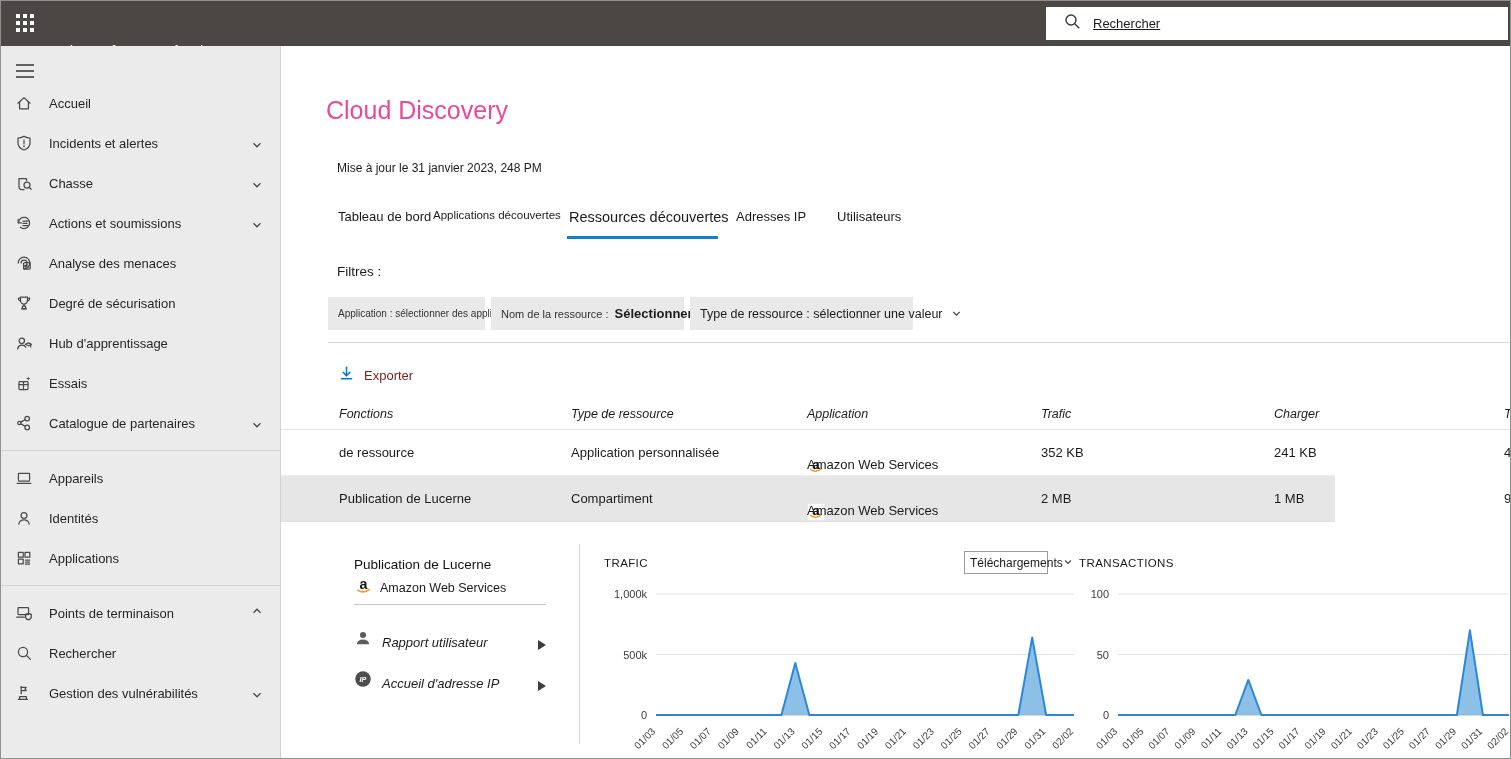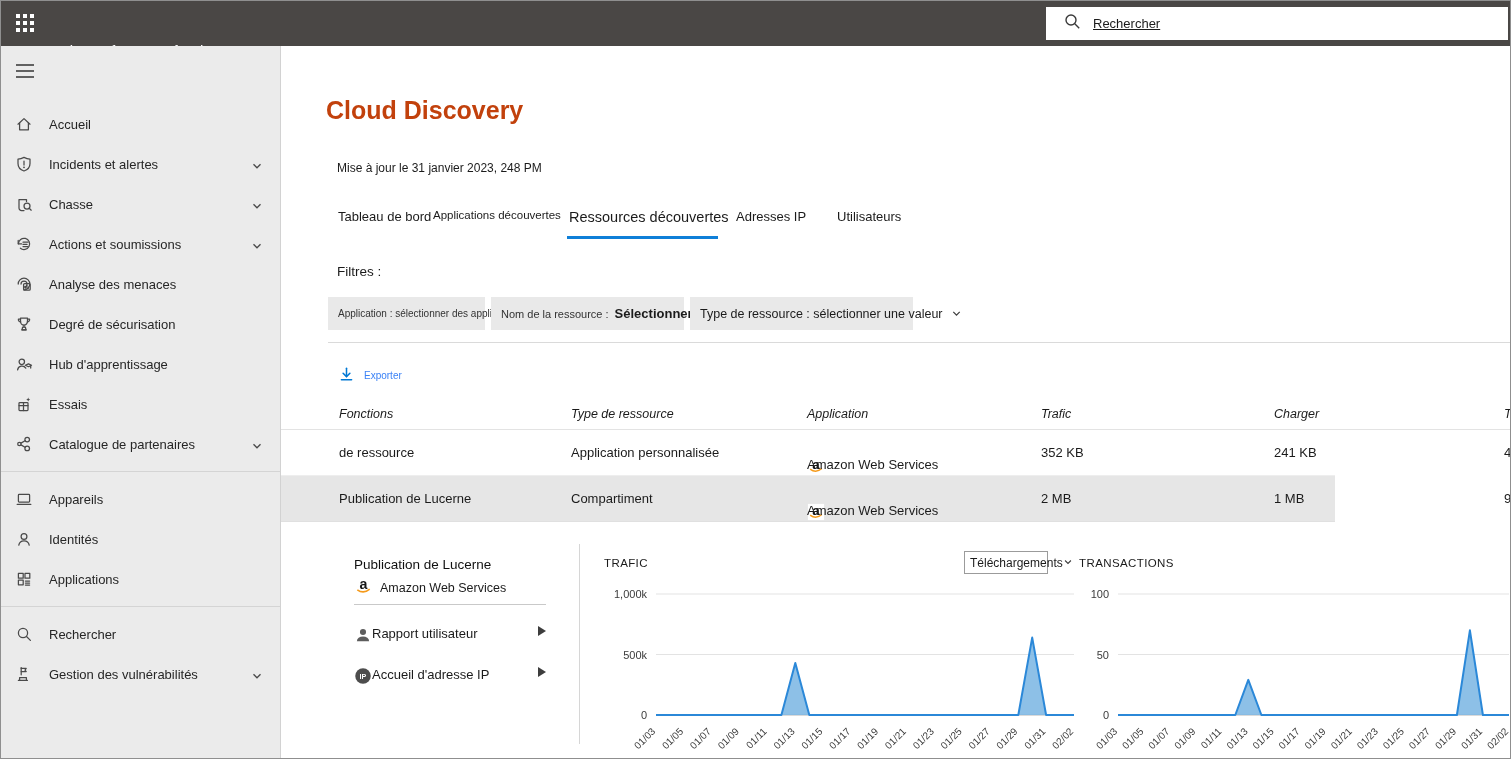--- a/index.html
+++ b/index.html
@@ -11,68 +11,68 @@
   
   .topbar { position:absolute; left:0; top:0; width:1511px; height:45px; background:#4a4745; }
   .waffle { position:absolute; left:10px; top:9px; width:28px; height:28px; background:none; border:none; cursor:pointer; }
   .app-title { position:absolute; left:56px; top:13px; color:#fff; font-size:15px; letter-spacing:.2px;margin-top:28px; }
   .searchbox { position:absolute; left:1045px; top:6px; width:462px; height:33px; background:#fff;
                display:flex; align-items:center; padding-left:18px; gap:12px; }
   .search-text { font-size:13px; color:#1b1b1b; text-decoration:underline; }
 
   
   .sidebar { position:absolute; left:0; top:45px; width:280px; height:714px; background:#ebebeb;
-             border-right:1px solid #d2d2d2; padding-top:58px; overflow:hidden; }
+             border-right:1px solid #d2d2d2; padding-top:37px; overflow:hidden; }
   .hamburger { position:absolute; left:14px; top:15px; width:22px; height:20px; background:none; border:none; cursor:pointer; }
   .sb-item { height:40px; display:flex; align-items:center; padding-left:14px; cursor:pointer; }
   .sb-ic { width:18px; height:18px; margin-right:16px; flex:0 0 18px; }
   .sb-ic svg, .hamburger svg { display:block; }
   .sb-ic svg * { stroke:#4a4a4a; fill:none; stroke-width:1.25; stroke-linecap:round; stroke-linejoin:round; }
   .sb-ic svg .fill { fill:#4a4a4a; stroke:none; }
   .sb-label { font-size:13px; color:#262626; white-space:nowrap; }
   .sb-chev { margin-left:auto; margin-right:17px; width:12px; height:12px; }
   .sb-chev.up { transform:rotate(180deg); }
   .sb-div { height:1px; background:#d4d4d4; margin:7px 0; }
 
   
   .main { position:absolute; left:280px; top:45px; width:1231px; height:714px; background:#fff; overflow:hidden; }
-  h1.page-title { left:45px; top:50px; font-size:25px; font-weight:700; color:#c2410c; position:absolute; }
+  h1.page-title { left:45px; top:50px; font-size:25px; font-weight:400; color:#ec4899; position:absolute; }
   .updated { left:56px; top:115px; font-size:12px; color:#1b1b1b; position:absolute; }
 
   .tab { position:absolute; top:163px; height:30px; color:#1b1b1b; font-size:13px; cursor:pointer; white-space:nowrap; }
   .tab.small { font-size:11.5px; }
   .tab.active { font-size:14.5px; }
   .tab-underline { position:absolute; left:286px; top:190px; width:151px; height:3px; background:#0f7fd8; }
 
   .filters-label { position:absolute; left:56px; top:218px; font-size:13.5px; color:#1b1b1b; }
   .chip { position:absolute; top:251px; height:33px; background:#e9e9e9; display:flex; align-items:center;
           padding:0 10px; cursor:pointer; white-space:nowrap; }
   .chip .lab  { color:#333; }
   .chip .val  { color:#1b1b1b; margin-left:6px;font-weight:bold; }
   .chip .chev { margin-left:8px; }
   .rule { position:absolute; left:47px; top:296px; right:0; height:1px; background:#dadada; }
 
   .export-btn { position:absolute; left:57px; top:317px; height:24px; display:flex; align-items:center; gap:9px;
                 background:none; border:none; cursor:pointer; font-family:inherit; }
-  .export-btn span { font-size:10px; color:#3b82f6; }
+  .export-btn span { font-size:13px; color:#7f1d1d; }
 
   .thead { position:absolute; left:0; top:353px; width:1231px; height:31px; border-bottom:1px solid #e3e3e3;font-style:italic; }
   .thead span { position:absolute; top:8px; font-size:12.5px; color:#1b1b1b; }
   .trow { position:absolute; left:0; width:1054px; height:46px; cursor:pointer; }
   .trow.r0 { top:384px; border-bottom:1px solid #eee; }
   .trow.r1 { top:430px; background:#e6e6e6; border-bottom:1px solid #e0e0e0; }
   .trow span { position:absolute; top:15px; font-size:13px; color:#1b1b1b; white-space:nowrap; }
   .appcell { display:flex; align-items:center; gap:8px; top:12px !important; }
 
   
   .d-title { position:absolute; left:73px; top:511px; font-size:13.5px; color:#111; }
   .d-app   { position:absolute; left:73px; top:531px; display:flex; align-items:center; gap:7px; font-size:12.5px; color:#1b1b1b; }
   .d-rule  { position:absolute; left:73px; top:558px; width:192px; height:1px; background:#c9c9c9; }
-  .d-link  { position:absolute; left:73px; width:192px; height:24px; display:flex; align-items:flex-start; 
-             background:none; border:none; cursor:pointer; font-family:inherit; }
+  .d-link  { position:absolute; left:73px; width:192px; height:24px; display:flex; align-items:flex-end; gap:10px;
+             background:none; border:none; cursor:pointer; font-family:inherit;font-style:italic; }
   .d-link span.t { font-size:13px; color:#1b1b1b; white-space:nowrap; }
   .d-arrow { margin-left:auto; width:0; height:0; border-left:8px solid #3d3d3d;
              border-top:5.5px solid transparent; border-bottom:5.5px solid transparent; }
   .v-div { position:absolute; left:298px; top:498px; width:1px; height:200px; background:#d6d6d6; }
 
   .chart-title { position:absolute; top:511px; font-size:11.5px; color:#1b1b1b; letter-spacing:.4px; }
   .metric-dd { position:absolute; left:683px; top:505px; width:84px; height:23px; border:1px solid #9b9b9b;
                background:#fff; display:flex; align-items:center; justify-content:space-between;
                padding:0 4px 0 5px; cursor:pointer; font-family:inherit; }
   .metric-dd span { font-size:12px; color:#1b1b1b; }
@@ -265,20 +265,33 @@
             <path d="M10.4 11 h4.2"></path>
             <path d="M10.4 13 h4.2"></path>
             <path d="M10.4 15 h4.2"></path>
           </svg>
         </span>
       <span class="sb-label">Applications</span>
     </div>
 
     <div class="sb-div"></div>
 
+    <div class="sb-item">
+      <span class="sb-ic">
+          <svg width="18" height="18" viewBox="0 0 18 18">
+            <rect x="3" y="3.6" width="10.6" height="7" rx="0.8"></rect>
+            <path d="M1.8 13.2 h7.4"></path>
+            <path d="M13.4 9.4 c0.9 0.5 1.9 0.8 2.9 0.9 v2.1 c0 1.8 -1.2 2.9 -2.9 3.4 c-1.7 -0.5 -2.9 -1.6 -2.9 -3.4 v-2.1 c1 -0.1 2 -0.4 2.9 -0.9 z" fill="#ebebeb"></path>
+          </svg>
+        </span>
+      <span class="sb-label">Points de terminaison</span>
+      <span class="sb-chev up"><svg width="12" height="12" viewBox="0 0 12 12">
+            <path d="M2.5 4.2 L6 7.8 L9.5 4.2" stroke="#4a4a4a" stroke-width="1.3" fill="none"></path>
+          </svg></span>
+    </div>
     <div class="sb-item">
       <span class="sb-ic">
           <svg width="18" height="18" viewBox="0 0 18 18">
             <circle cx="8" cy="8" r="4.6"></circle>
             <path d="M11.5 11.5 L15.4 15.4"></path>
           </svg>
         </span>
       <span class="sb-label">Rechercher</span>
     </div>
     <div class="sb-item">

